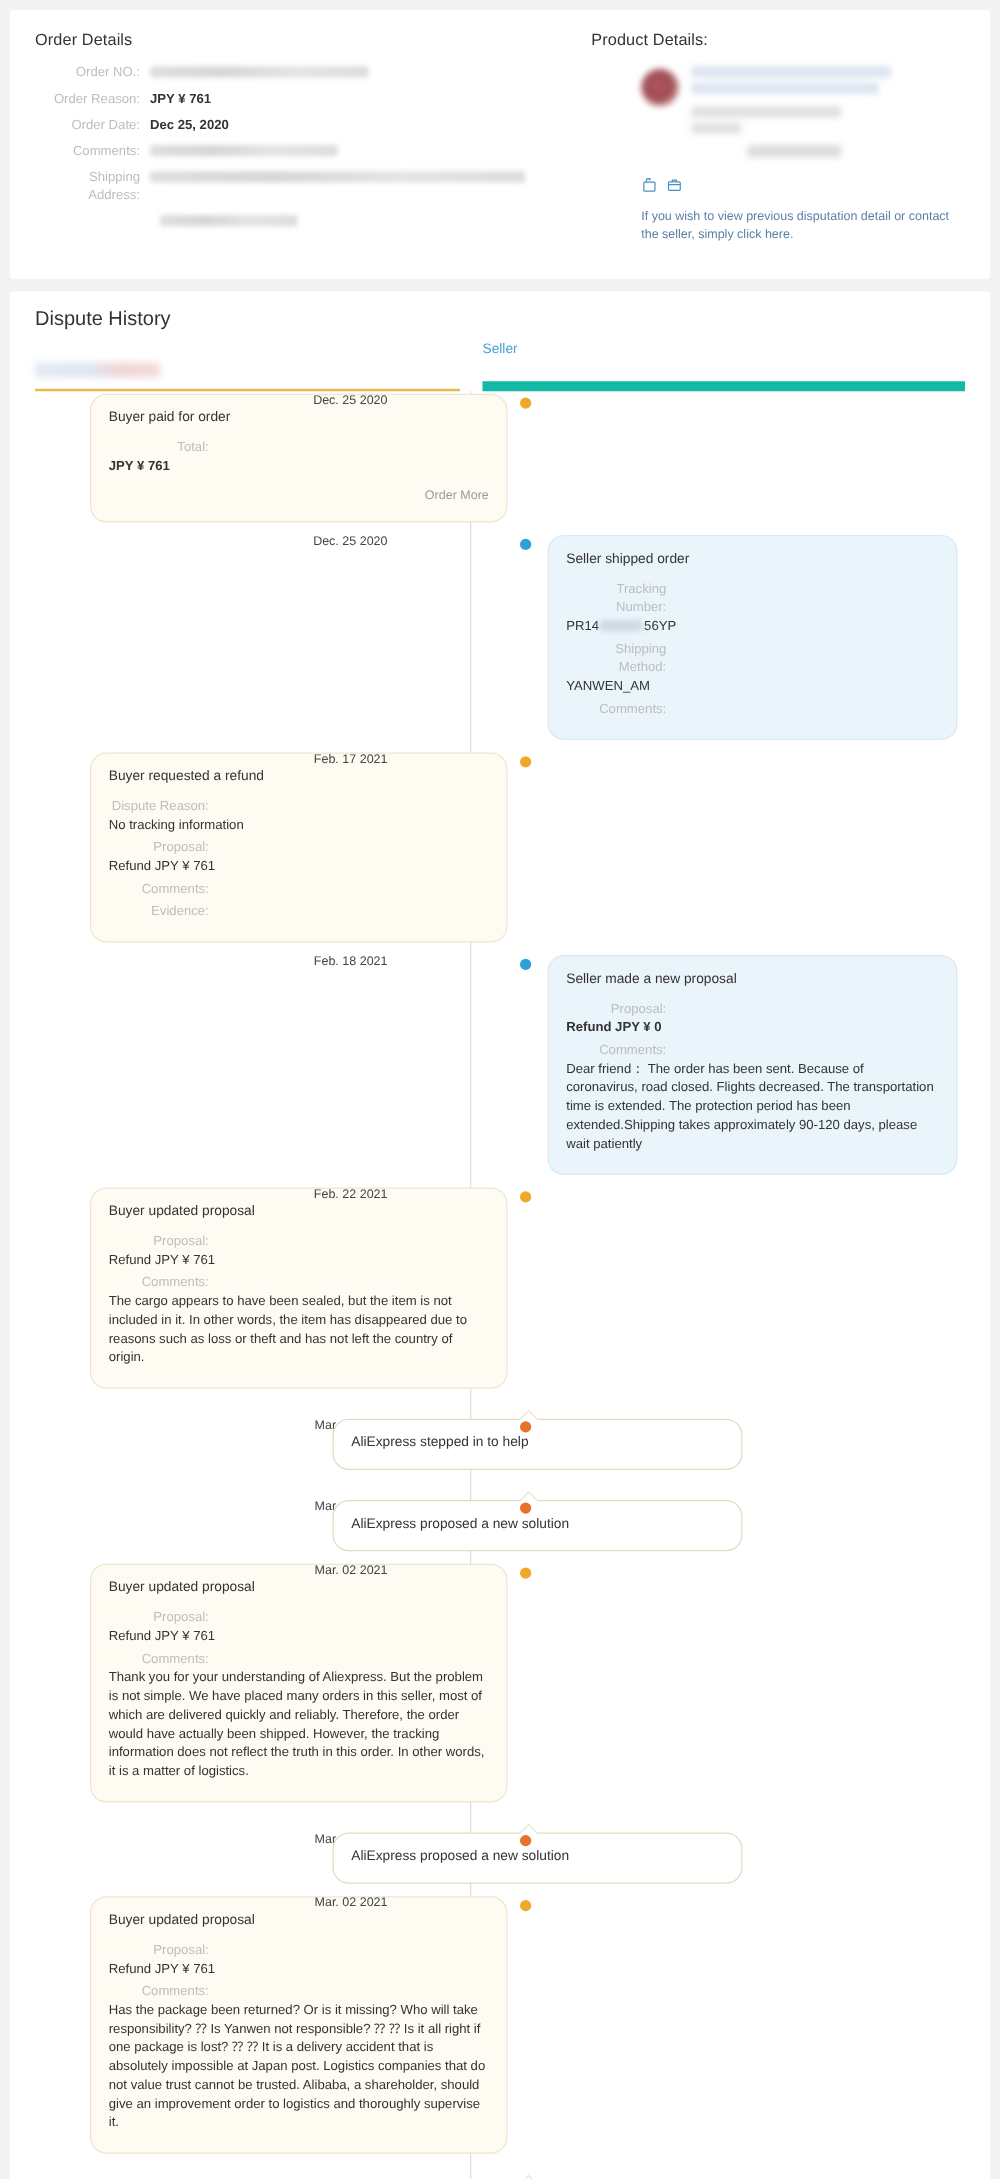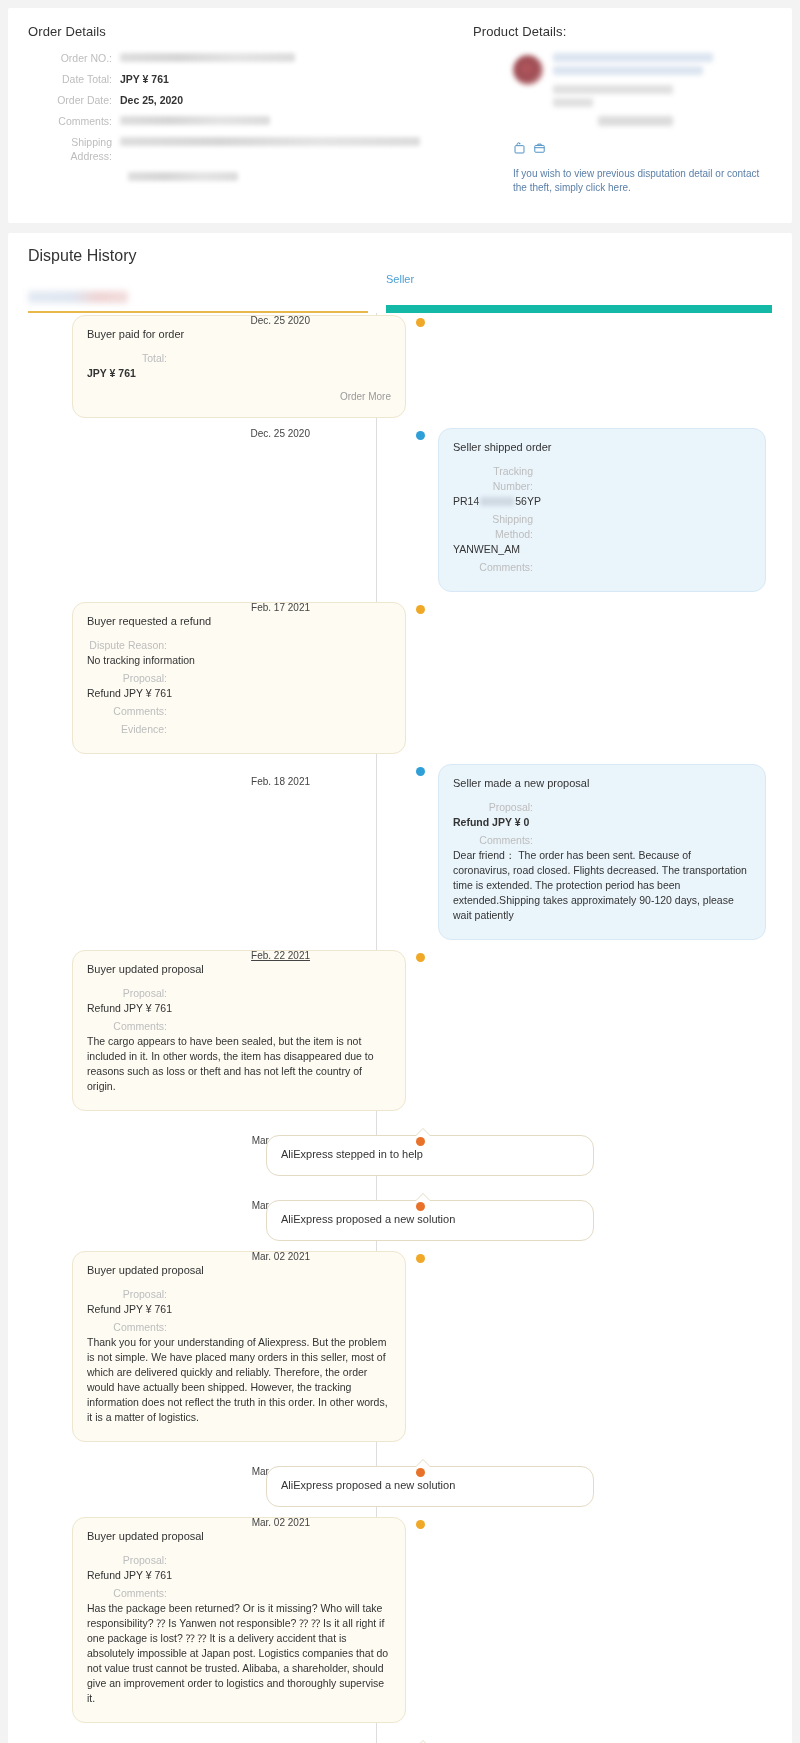--- a/index.html
+++ b/index.html
@@ -187,21 +187,21 @@
   <div class="panel panel-order">
 
     <div class="col-left">
       <div class="section-title">Order Details</div>
       <div id="order-rows">
           <div class="kv">
             <div class="k">Order NO.:</div>
             <div class="v blur blur-w2"></div>
           </div>
           <div class="kv">
-            <div class="k">Date Total:</div>
+            <div class="k">Order Reason:</div>
             <div class="v">JPY ¥ 761</div>
           </div>
           <div class="kv">
             <div class="k">Order Date:</div>
             <div class="v">Dec 25, 2020</div>
           </div>
           <div class="kv">
             <div class="k">Comments:</div>
             <div class="v blur blur-w1"></div>
           </div>
@@ -237,21 +237,21 @@
             </svg>
           </span>
           <span>
             <svg width="13" height="13" viewBox="0 0 16 16" fill="none" stroke="#4a90c4" stroke-width="1.2">
               <rect x="2.2" y="4.2" width="11.6" height="8.4" rx="1"></rect>
               <path d="M2.2 7 H13.8"></path>
               <path d="M6 4.2 V2.6 H10 V4.2"></path>
             </svg>
           </span>
         </div>
-        <div class="prod-note">If you wish to view previous disputation detail or contact the theft, simply click here.</div>
+        <div class="prod-note">If you wish to view previous disputation detail or contact the seller, simply click here.</div>
       </div>
     </div>
   </div>
 
   <div class="panel panel-history">
 
     <div class="hist-head">
       <div class="hist-title">Dispute History</div>
     </div>
 
@@ -314,37 +314,37 @@
             </div>
             <div class="c-kv">
               <div class="ck">Evidence:</div>
               <div class="cv"></div>
             </div>
           </div>
         </div>
         <div class="sp"></div>
         <div class="row">
           <div class="dot seller" style="top: 3px;"></div>
-          <div class="date left" style="top: 12px;">Feb. 18 2021</div>
+          <div class="date left" style="top: 0px;">Feb. 18 2021</div>
           <div class="card card-seller">
             <div class="card-title">Seller made a new proposal</div>
             <div class="c-kv">
               <div class="ck">Proposal:</div>
               <div class="cv b">Refund JPY ¥ 0</div>
             </div>
             <div class="c-kv">
               <div class="ck">Comments:</div>
               <div class="cv">Dear friend： The order has been sent. Because of coronavirus, road closed. Flights decreased. The transportation time is extended. The protection period has been extended.Shipping takes approximately 90-120 days, please wait patiently</div>
             </div>
           </div>
         </div>
         <div class="sp"></div>
         <div class="row">
           <div class="dot buyer" style="top: 3px;"></div>
-          <div class="date left" style="top: 0px; text-decoration: underline;">Feb. 22 2021</div>
+          <div class="date left" style="top: 0px;">Feb. 22 2021</div>
           <div class="card card-buyer">
             <div class="card-title">Buyer updated proposal</div>
             <div class="c-kv">
               <div class="ck">Proposal:</div>
               <div class="cv">Refund JPY ¥ 761</div>
             </div>
             <div class="c-kv">
               <div class="ck">Comments:</div>
               <div class="cv">The cargo appears to have been sealed, but the item is not included in it. In other words, the item has disappeared due to reasons such as loss or theft and has not left the country of origin.</div>
             </div>

